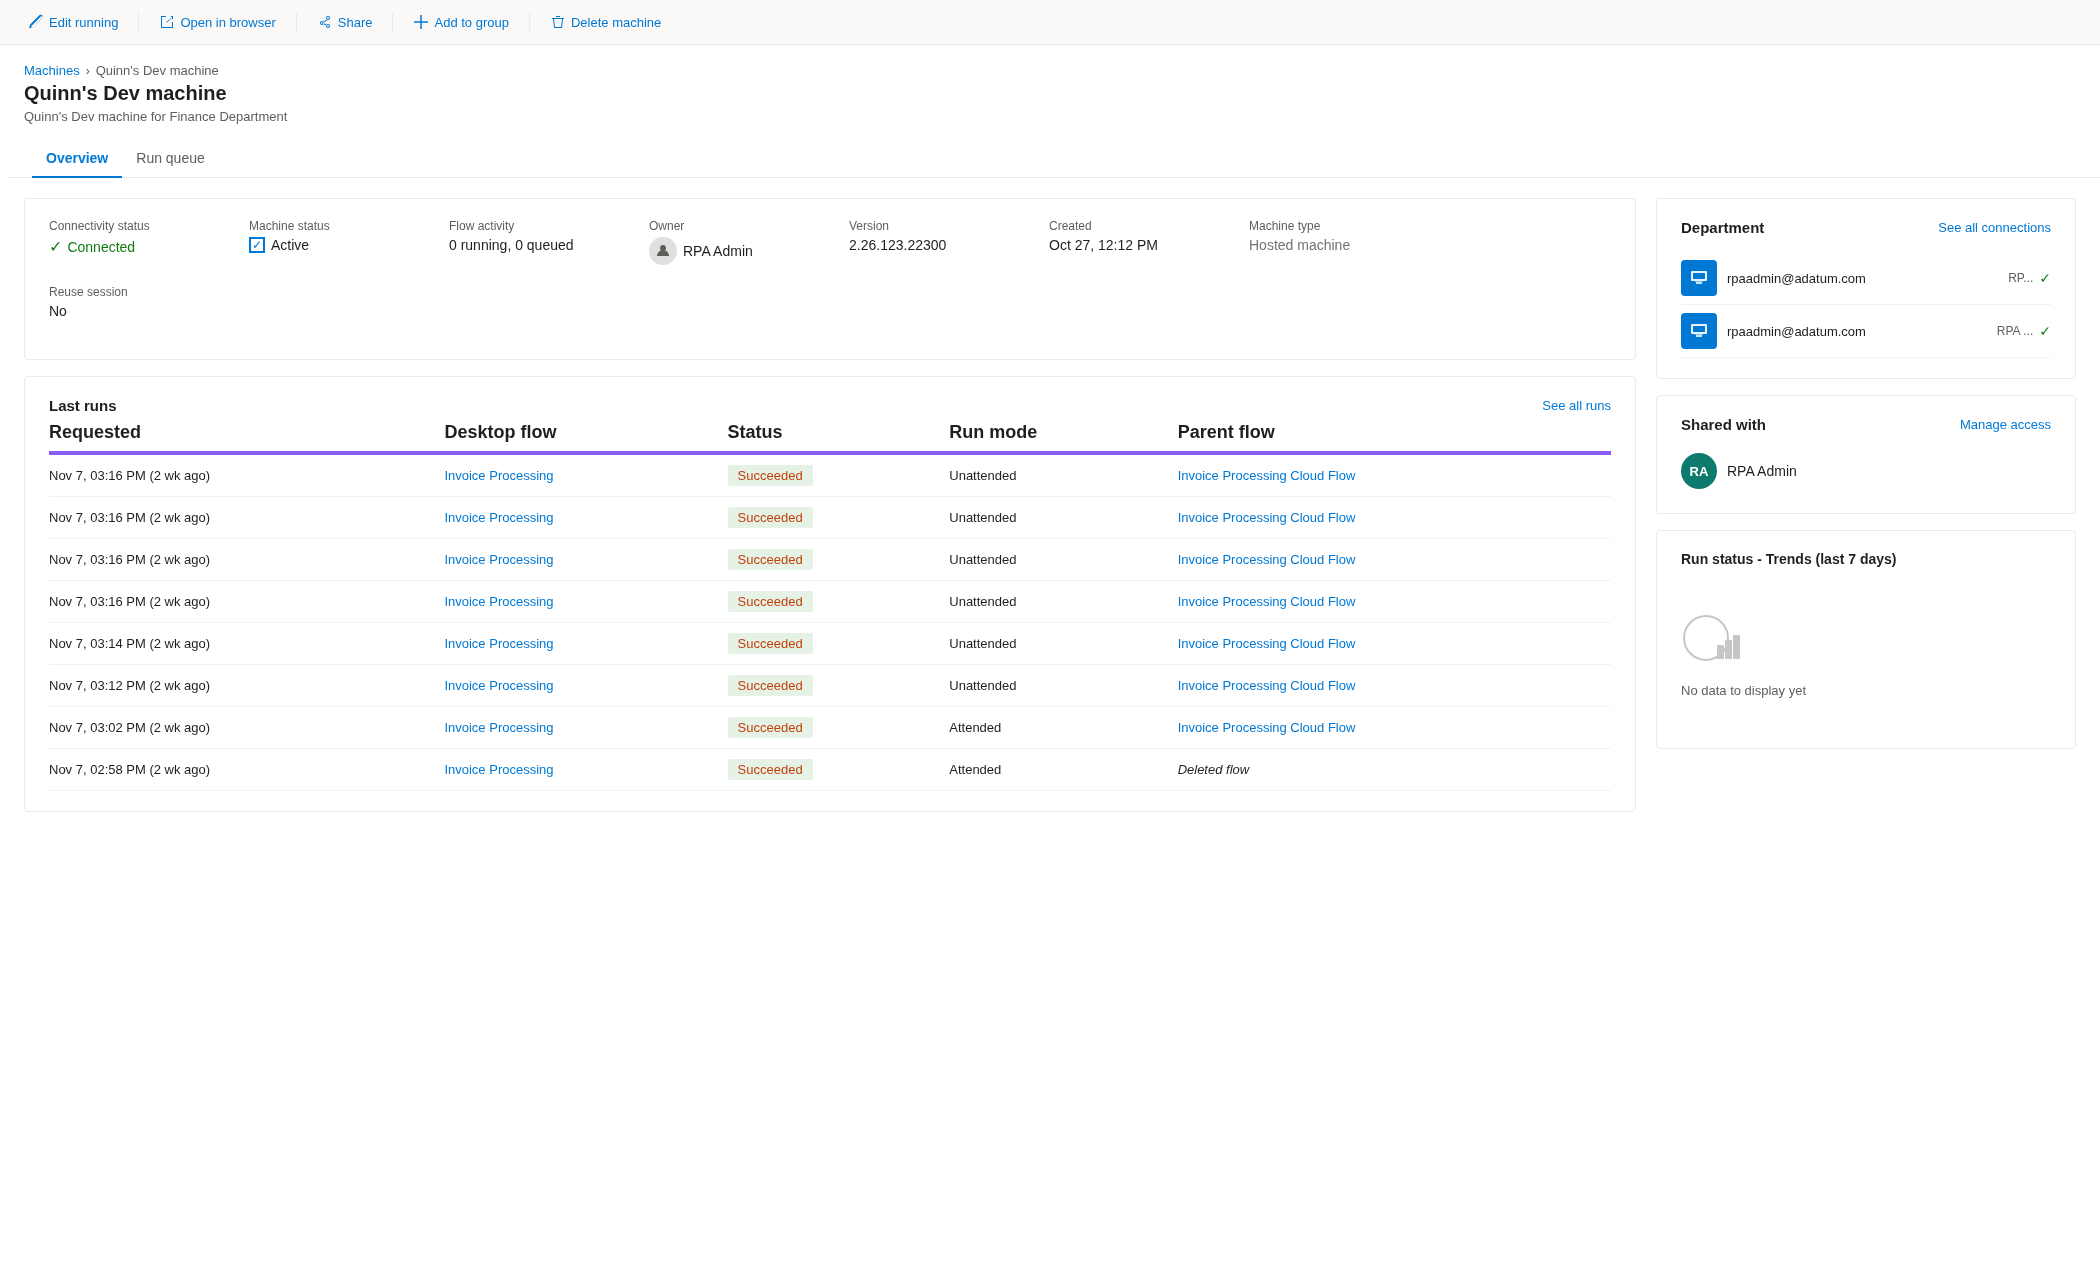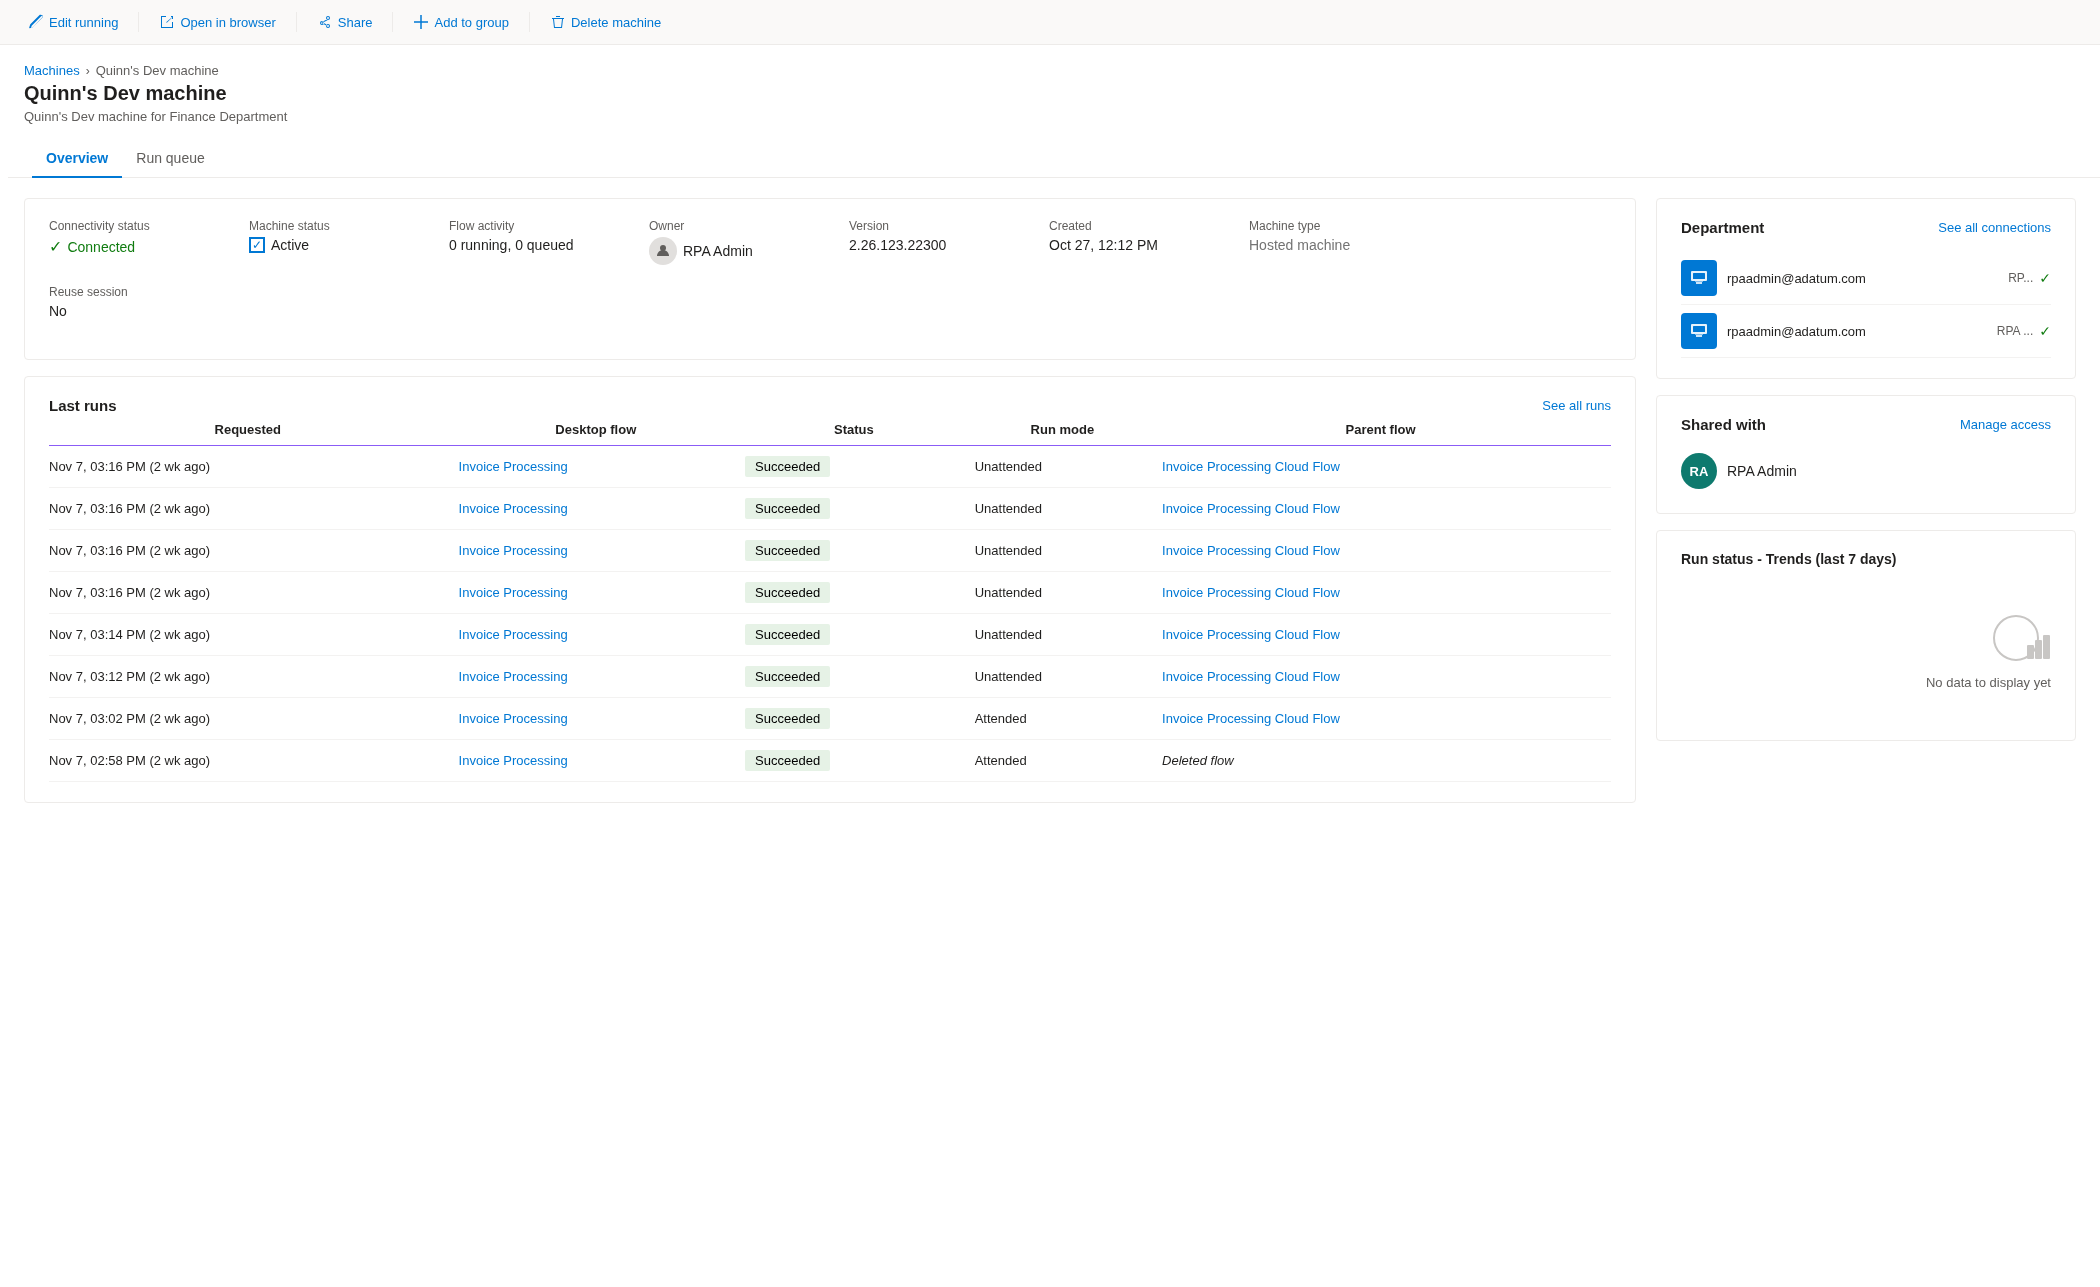--- a/index.html
+++ b/index.html
@@ -72,49 +72,49 @@
     .check-icon { color: #107c10; font-size: 16px; }
     .checkbox-icon { width: 16px; height: 16px; border: 2px solid #0078d4; display: inline-flex; align-items: center; justify-content: center; }
     .checkbox-check { color: #0078d4; font-size: 12px; }
     .owner-avatar { width: 28px; height: 28px; border-radius: 50%; background: #e1dfdd; display: flex; align-items: center; justify-content: center; font-size: 11px; color: #605e5c; }
     .machine-type-value { color: #737373; cursor: pointer; }
 
     
     .section-header { display: flex; justify-content: space-between; align-items: center; margin-bottom: 0; }
     .see-all-link { color: #0078d4; cursor: pointer; font-size: 13px; text-decoration: none; }
     .runs-table { width: 100%; border-collapse: collapse; }
-    .runs-table th { font-size: 13px; font-weight: 600; color: #201f1e; text-align: center; padding: 8px 12px 8px 0; border-bottom: 1px solid #8b5cf6; }
+    .runs-table th { font-size: 18px; font-weight: 600; color: #201f1e; text-align: left; padding: 8px 12px 8px 0; border-bottom: 4px solid #8b5cf6; }
     .runs-table td { font-size: 13px; color: #201f1e; padding: 10px 12px 10px 0; border-bottom: 1px solid #f3f2f1; vertical-align: middle; }
     .status-badge {
       display: inline-block;
       padding: 3px 10px;
       border-radius: 2px;
       font-size: 13px;
       font-weight: 500;
     }
-    .status-succeeded { background: #e6f2e6; color: #000000; }
+    .status-succeeded { background: #e6f2e6; color: #c2410c; }
     .deleted-flow { color: #a19f9d; font-style: italic; }
 
     
     .connections-header { display: flex; justify-content: space-between; align-items: center; margin-bottom: 16px; }
     .connection-item { display: flex; align-items: center; gap: 10px; padding: 8px 0; border-bottom: 1px solid #f3f2f1; }
     .connection-icon { width: 36px; height: 36px; background: #0078d4; border-radius: 4px; display: flex; align-items: center; justify-content: center; flex-shrink: 0; }
     .connection-icon svg { fill: #fff; width: 20px; height: 20px; }
     .connection-name { flex: 1; font-size: 13px; }
     .connection-status { display: flex; align-items: center; gap: 6px; font-size: 12px; color: #605e5c; }
     .conn-check { color: #107c10; font-size: 14px; }
 
     
     .shared-header { display: flex; justify-content: space-between; align-items: center; margin-bottom: 16px; }
     .shared-item { display: flex; align-items: center; gap: 10px; padding: 4px 0; }
     .user-avatar { width: 36px; height: 36px; border-radius: 50%; background: #0e7a6e; display: flex; align-items: center; justify-content: center; color: #fff; font-size: 13px; font-weight: 600; flex-shrink: 0; }
 
     
     .trends-title { font-size: 14px; font-weight: 600; margin-bottom: 16px; }
-    .no-data-container { display: flex; flex-direction: column; align-items: flex-end; justify-content: center; padding: 30px 0; gap: 4px; }
+    .no-data-container { display: flex; flex-direction: column; align-items: flex-start; justify-content: center; padding: 30px 0; gap: 12px; }
     .no-data-icon { color: #c8c6c4; }
     .no-data-text { font-size: 13px; color: #605e5c; }
   </style>
 </head>
 <body>
 
 <div class="toolbar">
   <button class="toolbar-btn">
     <svg class="icon-svg" viewBox="0 0 16 16">
         <path d="M13.5 1a1.5 1.5 0 0 1 1.06 2.56l-9.5 9.5a.5.5 0 0 1-.22.13l-3 1a.5.5 0 0 1-.63-.63l1-3a.5.5 0 0 1 .13-.22l9.5-9.5A1.5 1.5 0 0 1 13.5 1zm0 1a.5.5 0 0 0-.35.15L3.67 11.63l-.67 2 2-.67L14.35 3.35A.5.5 0 0 0 13.5 2z"></path>

